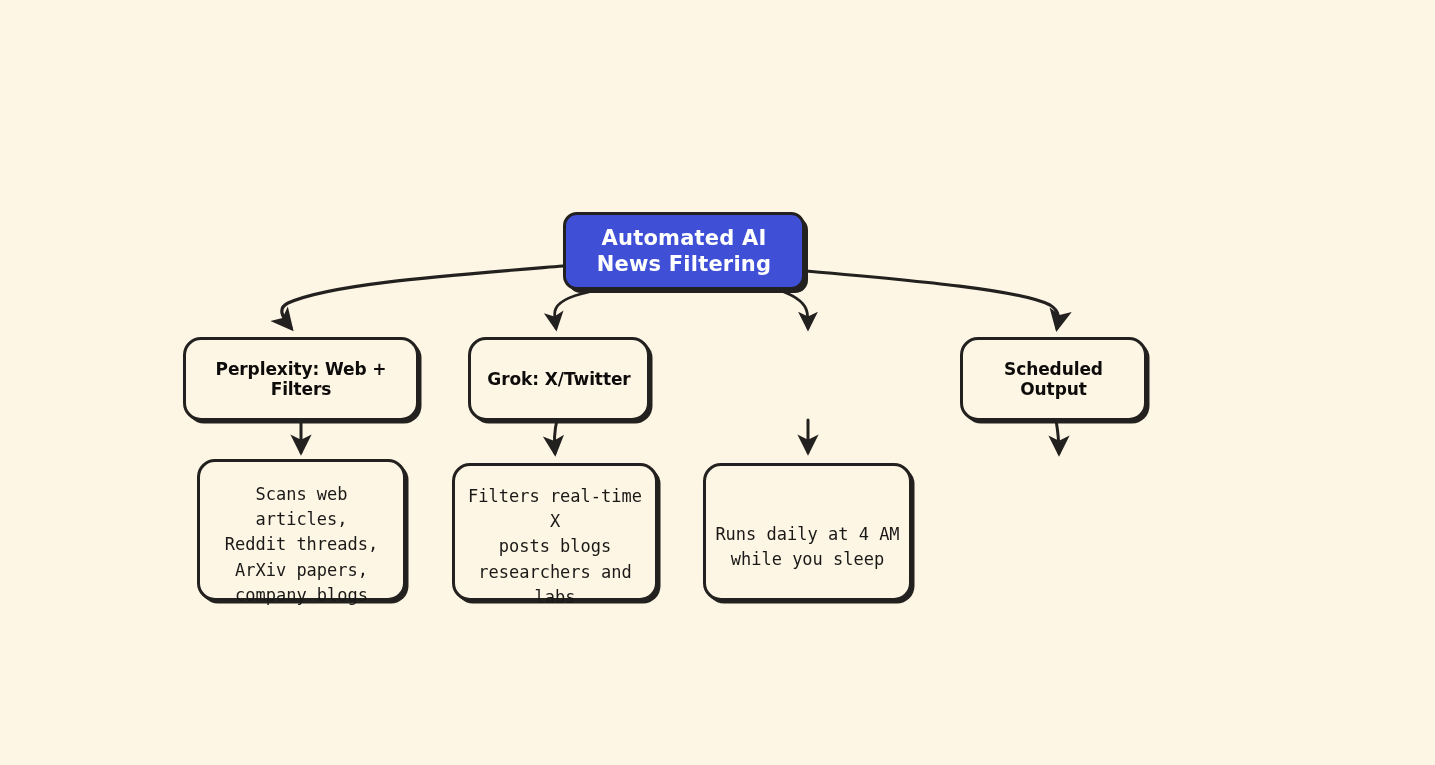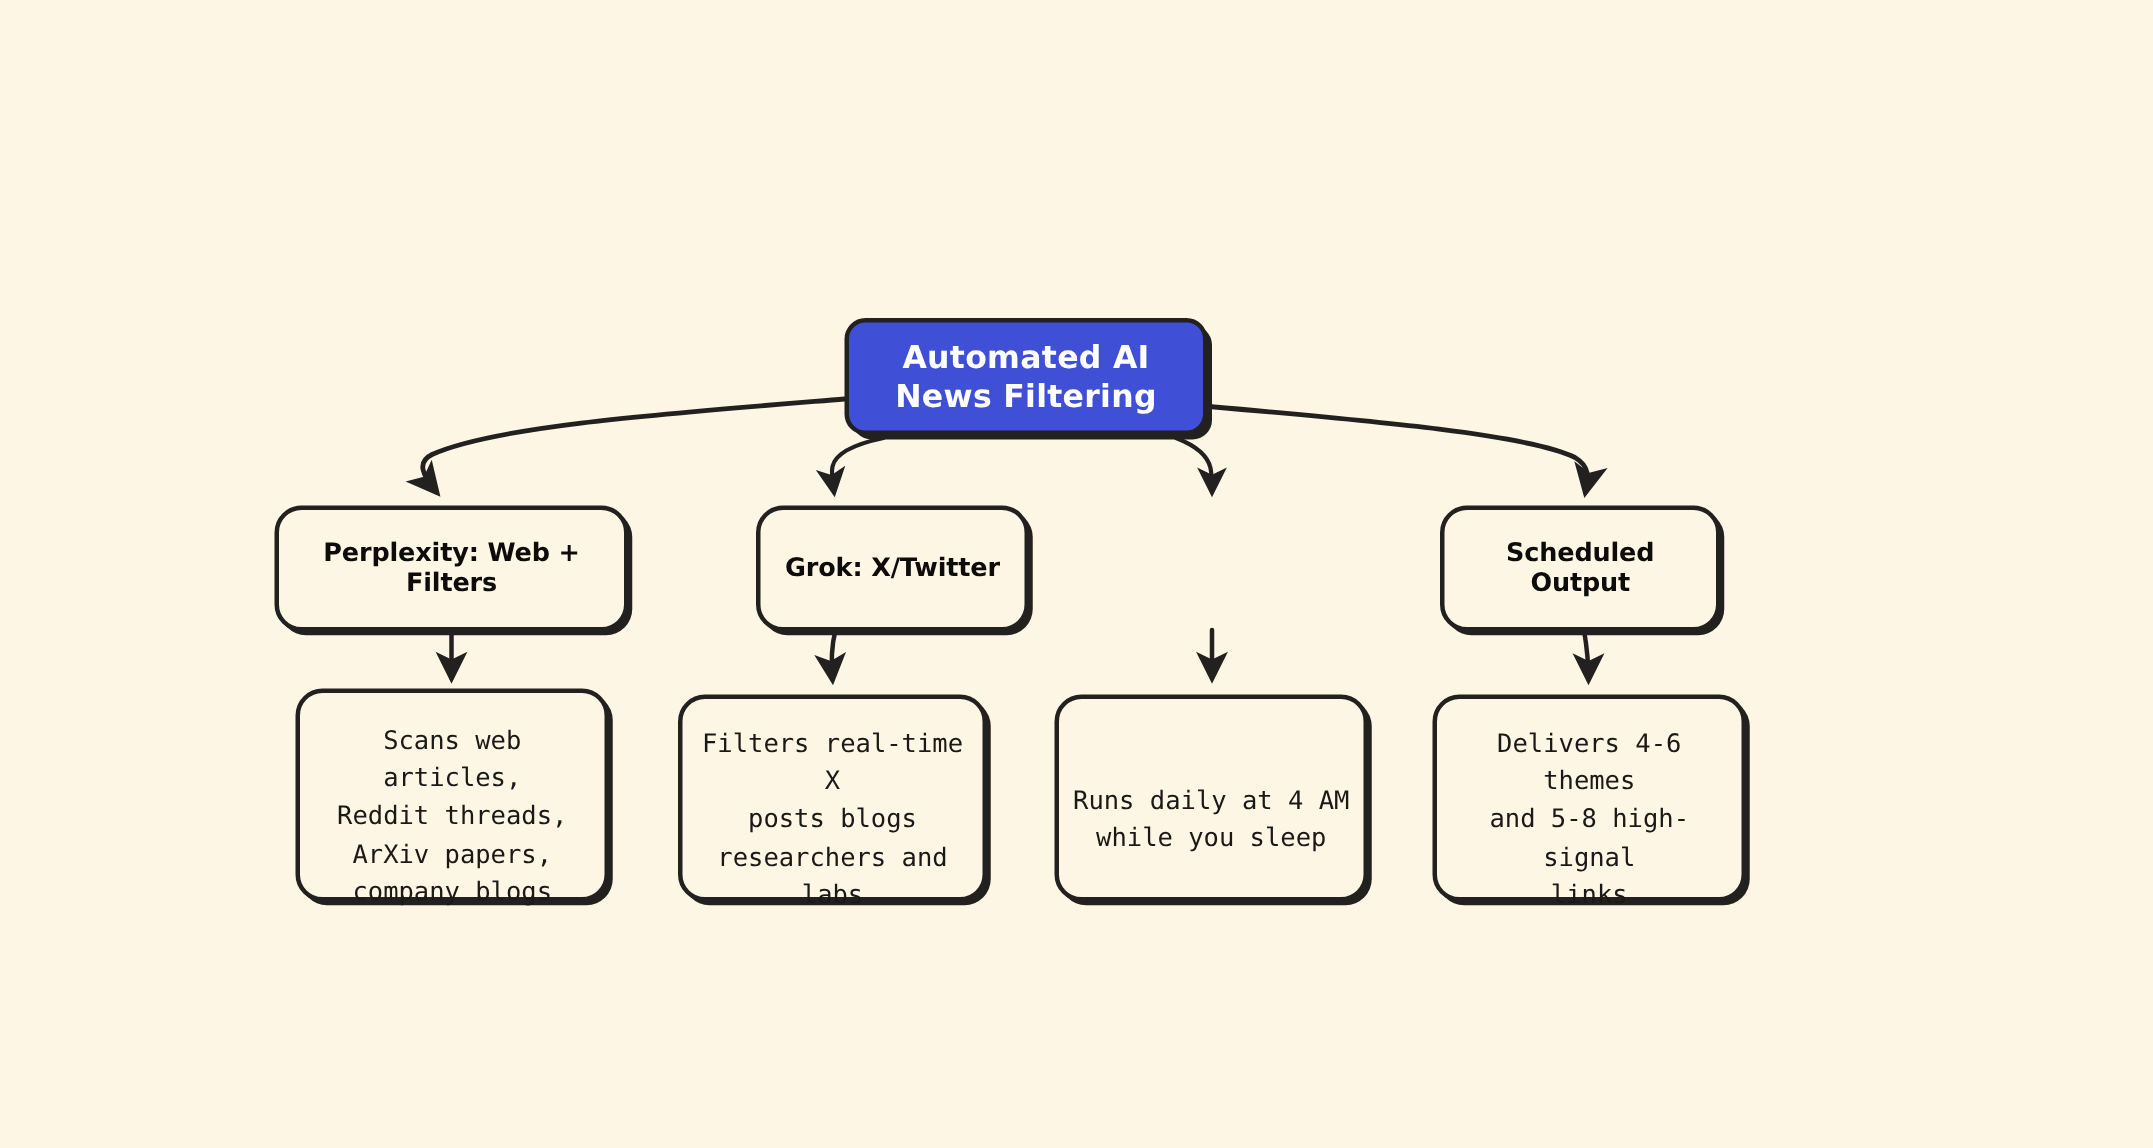--- a/index.html
+++ b/index.html
@@ -104,21 +104,21 @@
 
   <div class="node node-root" style="left:563px; top:212px; width:242px; height:78px;">
     <span class="label-root">Automated AI News
 Filtering</span>
   </div>
 
   <div class="node" style="left:183px; top:337px; width:236px; height:84px;">
     <span class="label-branch">Perplexity: Web + Filters</span>
   </div>
 
-  <div class="node" style="left:468px; top:337px; width:182px; height:84px;margin-left:36px;">
+  <div class="node" style="left:468px; top:337px; width:182px; height:84px;">
     <span class="label-branch">Grok: X/Twitter</span>
   </div>
 
 
   <div class="node" style="left:960px; top:337px; width:187px; height:84px;">
     <span class="label-branch">Scheduled Output</span>
   </div>
 
   <div class="node" style="left:197px; top:459px; width:209px; height:142px;">
     <span class="label-leaf">Scans web articles,
@@ -131,19 +131,14 @@
     <span class="label-leaf">Filters real-time X
 posts blogs
 researchers and labs</span>
   </div>
 
   <div class="node" style="left:703px; top:463px; width:209px; height:138px;">
     <span class="label-leaf">Runs daily at 4 AM
 while you sleep</span>
   </div>
 
-  <div class="node" style="left:955px; top:463px; width:209px; height:138px;">
-    <span class="label-leaf">Delivers 4-6 themes
-and 5-8 high-signal
-links</span>
-  </div>
 
 </div>
 
 </body></html>

